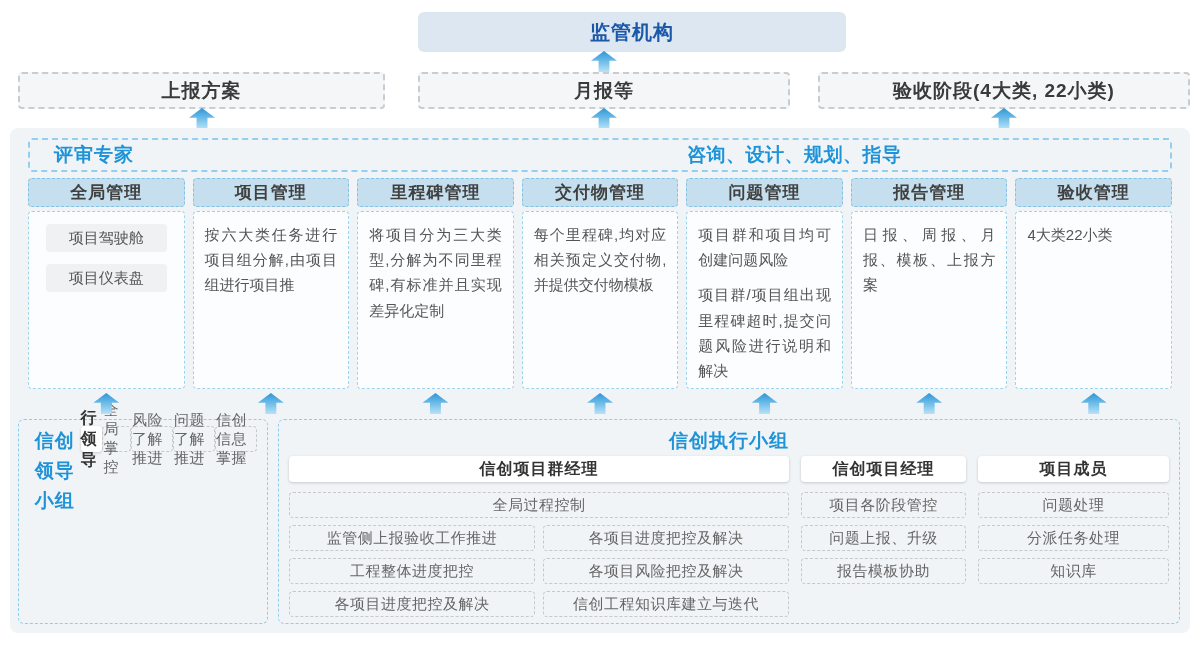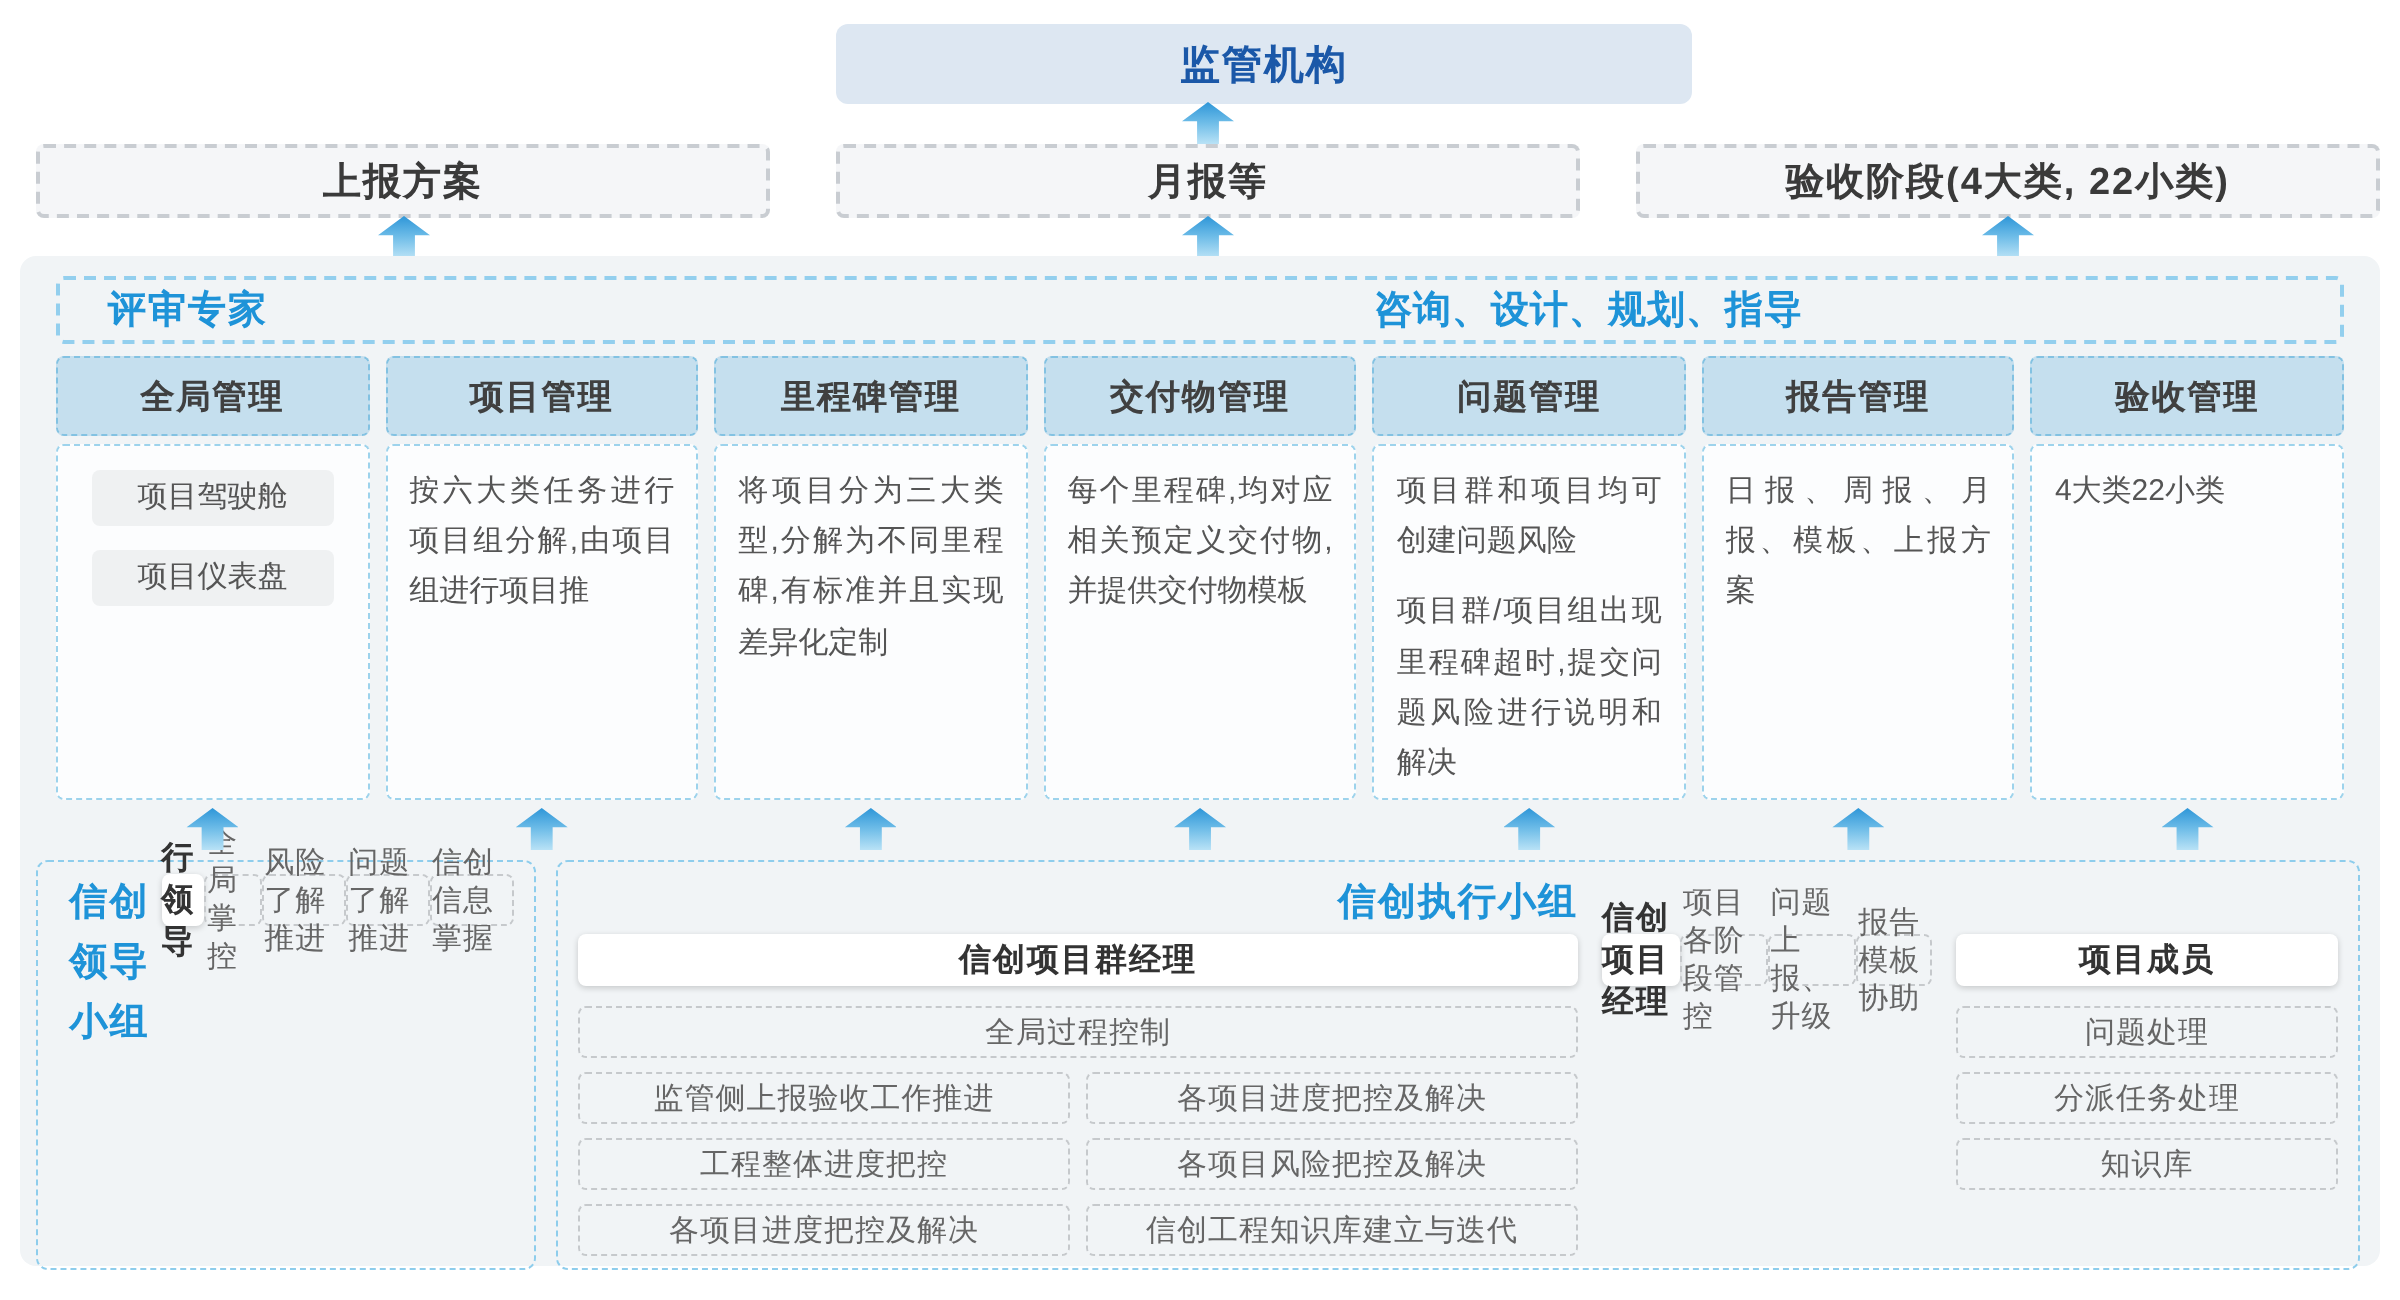--- a/index.html
+++ b/index.html
@@ -33,21 +33,21 @@
   
   .experts-band { position:relative; margin:10px 18px 6px 18px; height:34px;
     border:2px dashed #93cfee; border-radius:4px; display:flex; align-items:center; }
   .experts-left { margin-left:24px; font-size:19px; font-weight:bold; color:#1e93d8; letter-spacing:1px; }
   .experts-right { position:absolute; left:657px; top:0; height:100%; display:flex; align-items:center;
     font-size:19px; font-weight:bold; color:#1e93d8; letter-spacing:0.5px; }
 
   
   .cols { display:flex; gap:8px; margin:6px 18px 0 18px; }
   .col { flex:1 1 0; display:flex; flex-direction:column; }
-  .col-header { height:40px; background:#c5dfee; border:1.5px dashed #83c2e2; border-radius:4px;
+  .col-header { height:29px; background:#c5dfee; border:1.5px dashed #83c2e2; border-radius:4px;
     display:flex; align-items:center; justify-content:center;
     font-size:17px; font-weight:bold; color:#404040; letter-spacing:1px; }
   .col-body { margin-top:4px; height:178px; background:#fcfdfe; border:1.5px dashed #9dd3ec;
     border-radius:4px; padding:10px 11px; font-size:15px; color:#555; line-height:1.68;
     text-align:justify; overflow:hidden; }
   .col-body p + p { margin-top:10px; }
   .pill { height:28px; background:#eff1f2; border-radius:4px; margin:2px 6px 12px 6px;
     display:flex; align-items:center; justify-content:center; font-size:15px; color:#555; }
 
   
@@ -64,21 +64,21 @@
   .role-box { height:26px; background:#ffffff; border-radius:4px;
     box-shadow:0 1px 3px rgba(0,0,0,0.18); display:flex; align-items:center; justify-content:center;
     font-size:16px; font-weight:bold; color:#333; letter-spacing:1px; margin-bottom:10px; }
   .item { height:26px; border:1.4px dashed #c6c9cc; border-radius:4px;
     display:flex; align-items:center; justify-content:center;
     font-size:15px; color:#666; margin-bottom:7px; letter-spacing:0.5px; }
   .item:last-child { margin-bottom:0; }
 
   .g2-row { display:flex; gap:12px; flex:1; }
   .sub-gm  { flex:0 0 500px; display:flex; flex-direction:column; }
-  .sub-pm  { flex:0 0 165px; display:flex; flex-direction:row;font-family:Liberation Mono, monospace; }
+  .sub-pm  { flex:0 0 165px; display:flex; flex-direction:column;font-family:Liberation Mono, monospace; }
   .sub-mem { flex:1 1 auto;  display:flex; flex-direction:column; }
   .gm-grid { display:grid; grid-template-columns:1fr 1fr; column-gap:8px; row-gap:7px; }
   .gm-grid .item { margin-bottom:0; }
   .gm-full { margin-bottom:7px; }
 </style>
 </head>
 <body>
 
 <div class="canvas">
 

